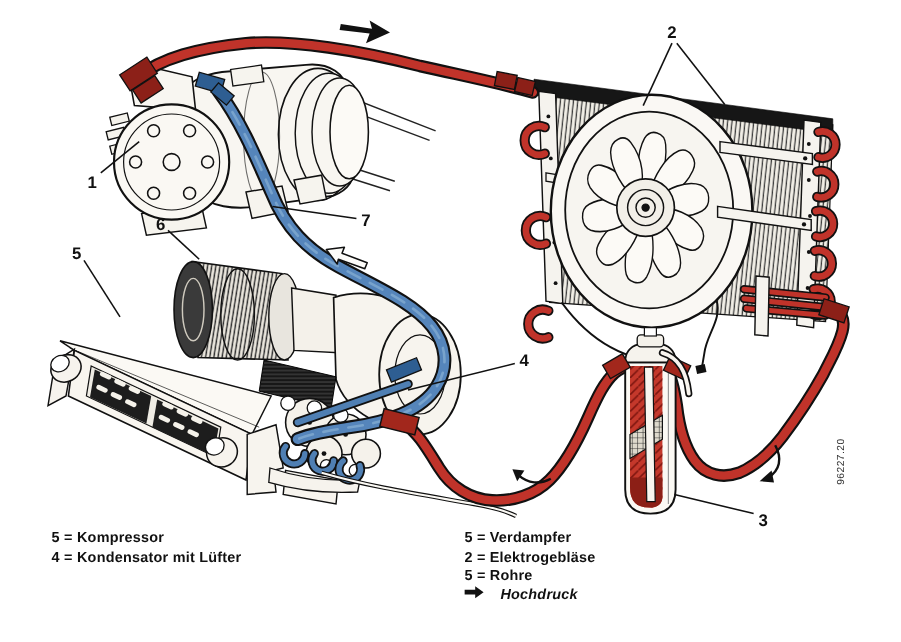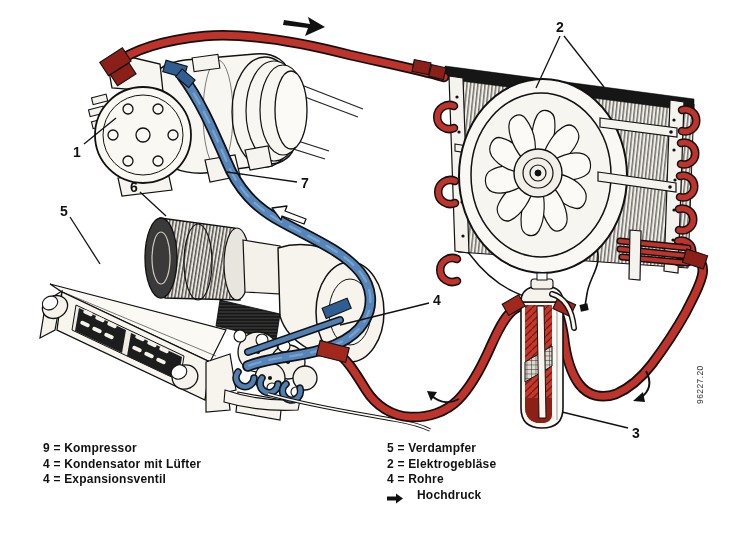--- a/index.html
+++ b/index.html
@@ -3,21 +3,21 @@
 <meta charset="utf-8">
 <style>
   html,body{margin:0;padding:0;background:#ffffff;}
   #stage{
     position:relative;width:751px;height:535px;background:#ffffff;overflow:hidden;
     font-family:"Liberation Sans", sans-serif;
   }
   #art{position:absolute;left:0;top:0;}
   .legend{position:absolute;color:#111;font-size:12px;font-weight:700;letter-spacing:.2px;}
   .legend .lrow{height:15.7px;line-height:15.7px;white-space:nowrap;}
-  .legend .lrow.flow{display:flex;align-items:flex-end;}
+  .legend .lrow.flow{display:flex;align-items:flex-start;font-style:italic;}
   .legend .sym{width:17px;height:11px;margin-right:13px;flex:0 0 auto;}
   #legend-left{left:43px;top:441px;}
   #legend-right{left:387px;top:441px;}
   .callout-num{font-family:"Liberation Sans",sans-serif;font-weight:700;font-size:14px;fill:#111;}
   .fig-num{font-family:"Liberation Sans",sans-serif;font-size:8.5px;fill:#333;letter-spacing:.4px;}
 </style>
 </head>
 <body>
 
 <div id="stage">
@@ -336,28 +336,27 @@
   <text class="callout-num" x="632" y="438">3</text>
   <text class="callout-num" x="433" y="305">4</text>
   <text class="callout-num" x="60" y="216">5</text>
   <text class="callout-num" x="130" y="192">6</text>
   <text class="callout-num" x="301" y="188">7</text>
 
   <text class="fig-num" transform="translate(703,404) rotate(-90)">96227.20</text>
 </svg>
 
 <div class="legend" id="legend-left">
-  <div class="lrow"><span>9 = Kompressor</span></div>
+  <div class="lrow"><span>5 = Kompressor</span></div>
   <div class="lrow"><span>4 = Kondensator mit Lüfter</span></div>
-  <div class="lrow"><span>4 = Expansionsventil</span></div>
 </div>
 <div class="legend" id="legend-right">
   <div class="lrow"><span>5 = Verdampfer</span></div>
   <div class="lrow"><span>2 = Elektrogebläse</span></div>
-  <div class="lrow"><span>4 = Rohre</span></div>
+  <div class="lrow"><span>5 = Rohre</span></div>
   <div class="lrow flow">
     <svg class="sym" viewBox="0 0 17 11">
           <polygon points="0,3.5 9,3.5 9,0.5 16,5.5 9,10.5 9,7.5 0,7.5" fill="#111"></polygon>
         </svg>
     <span>Hochdruck</span>
   </div>
 </div>
 </div>
 
 </body></html>

